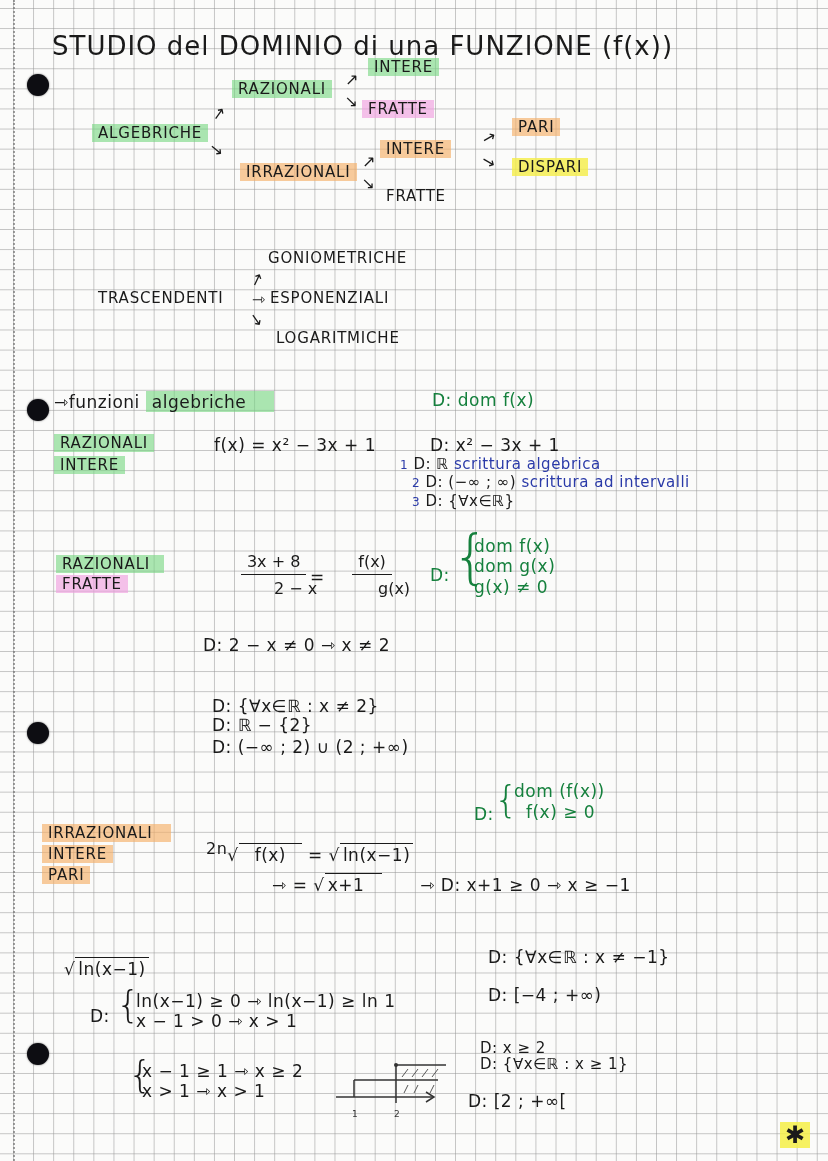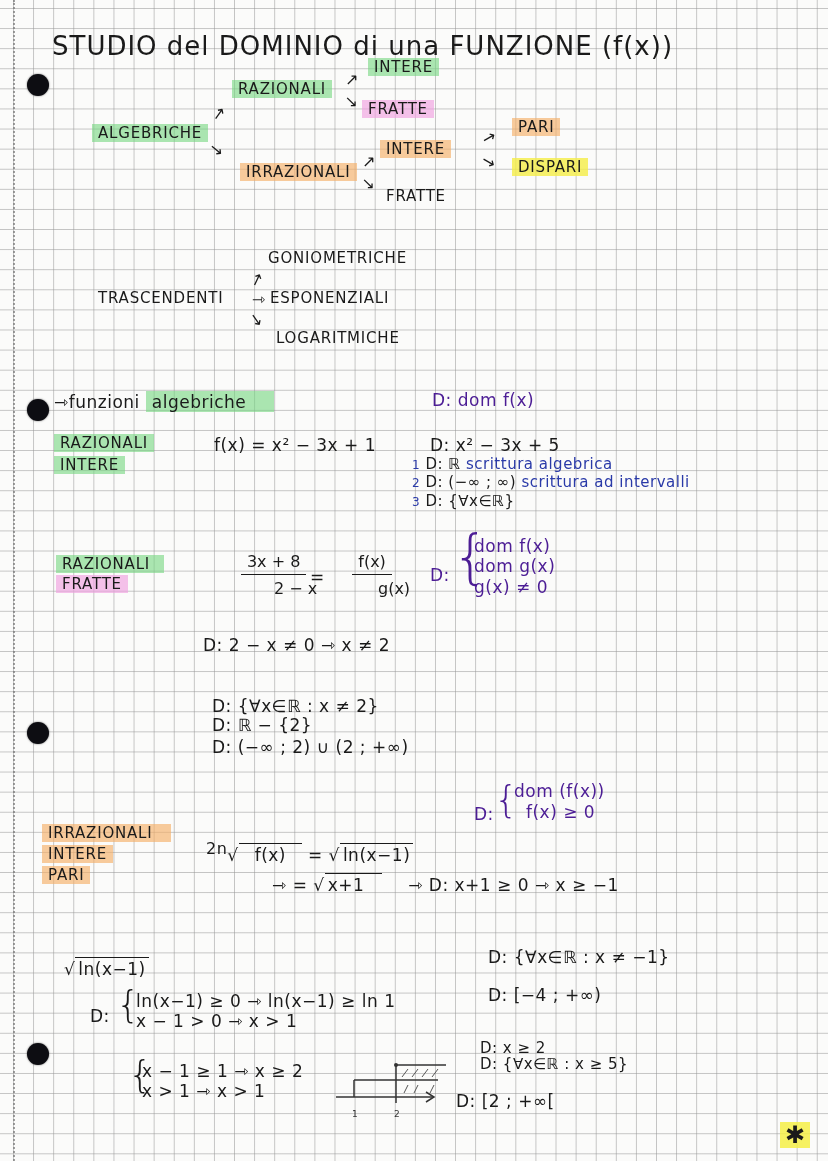--- a/index.html
+++ b/index.html
@@ -22,21 +22,21 @@
     position: absolute; width: 22px; height: 22px; border-radius: 50%;
     background: #0d0d12; box-shadow: 0 0 2px rgba(0,0,0,0.6);
   }
   .t { position: absolute; white-space: nowrap; font-size: 17px; letter-spacing: 0.5px; line-height: 1.1; }
   .caps { text-transform: uppercase; font-size: 15px; letter-spacing: 0.8px; text-align: right; }
   .hl { padding: 1px 6px 0 6px; }
   .green { background: rgba(120,215,130,0.62); }
   .pink { background: rgba(240,160,225,0.65); }
   .orange { background: rgba(245,175,105,0.65); }
   .yellow { background: rgba(245,238,70,0.8); }
-  .red { color: #4c1d95; }
+  .red { color: #15803d; }
   .blue { color: #2a3aa8; }
   .arrow { position: absolute; font-size: 16px; color: #1a1a1a; }
   .brace { position: absolute; font-size: 58px; line-height: 1; font-weight: 200; }
   .brace-sm { font-size: 38px; }
   .frac { position: absolute; display: flex; flex-direction: column; align-items: center; font-size: 16px; }
   .frac .num { padding: 0 6px 3px; border-bottom: 1.5px solid #1a1a1a; }
   .frac .den { padding-top: 4px; margin-left: 44px; }
   .sqrt { border-top: 1.5px solid #1a1a1a; padding: 1px 3px 0 3px; }
   .star { position: absolute; left: 780px; top: 1122px; width: 30px; height: 26px; background: rgba(245,238,70,0.85); font-size: 24px; text-align: center; line-height: 26px; }
   svg.graph { position: absolute; left: 330px; top: 1055px; }
@@ -82,22 +82,22 @@
 
 <div class="t" style="left:54px;top:393px">
   <span>⇾</span><span>funzioni</span>
   <span class="hl green" style="padding-right:28px">algebriche</span>
 </div>
 <div class="t red" style="left:432px;top:391px">D: dom f(x)</div>
 
 <div class="t caps hl green" style="left:54px;top:434px">RAZIONALI</div>
 <div class="t caps hl green" style="left:54px;top:456px">INTERE</div>
 <div class="t" style="left:214px;top:436px">f(x) = x² − 3x + 1</div>
-<div class="t" style="left:430px;top:436px">D: x² − 3x + 5</div>
-<div class="t" style="left:412px;top:456px;font-size:15px">
+<div class="t" style="left:430px;top:436px">D: x² − 3x + 1</div>
+<div class="t" style="left:400px;top:456px;font-size:15px">
   <span class="blue" style="font-size:12px">1</span>
   <span>D: ℝ</span>
   <span class="blue">scrittura algebrica</span>
 </div>
 <div class="t" style="left:412px;top:474px;font-size:15px">
   <span class="blue" style="font-size:12px">2</span>
   <span>D: (−∞ ; ∞)</span>
   <span class="blue">scrittura ad intervalli</span>
 </div>
 <div class="t" style="left:412px;top:493px;font-size:15px">
@@ -137,21 +137,21 @@
 <div class="t caps hl orange" style="left:42px;top:866px">pari</div>
 
 <div class="t" style="left:206px;top:840px">
   <sup style="font-size:16px">2n</sup>√<span class="sqrt" style="padding:1px 16px 0 16px">f(x)</span>
   <span>=</span>
   √<span class="sqrt">ln(x−1)</span>
 </div>
 <div class="t" style="left:272px;top:876px">
   <span>⇾ =</span>
   √<span class="sqrt" style="padding-right:18px">x+1</span>
-  <span style="margin-left:20px">⇾ D: x+1 ≥ 0 ⇾ x ≥ −1</span>
+  <span style="margin-left:32px">⇾ D: x+1 ≥ 0 ⇾ x ≥ −1</span>
 </div>
 
 <div class="t" style="left:488px;top:948px">D: {∀x∈ℝ : x ≠ −1}</div>
 <div class="t" style="left:488px;top:986px">D: [−4 ; +∞)</div>
 
 <div class="t" style="left:64px;top:960px">√<span class="sqrt">ln(x−1)</span></div>
 <div class="t" style="left:90px;top:1007px">D:</div>
 <div class="brace brace-sm" style="left:116px;top:985px">{</div>
 <div class="t" style="left:136px;top:992px">ln(x−1) ≥ 0 ⇾ ln(x−1) ≥ ln 1</div>
 <div class="t" style="left:136px;top:1012px">x − 1 &gt; 0 ⇾ x &gt; 1</div>
@@ -172,16 +172,16 @@
   <line x1="92" y1="22" x2="98" y2="14" stroke="#555"></line>
   <line x1="102" y1="22" x2="108" y2="14" stroke="#555"></line>
   <line x1="74" y1="38" x2="78" y2="30" stroke="#555"></line>
   <line x1="84" y1="38" x2="88" y2="30" stroke="#555"></line>
   <line x1="100" y1="38" x2="104" y2="30" stroke="#555"></line>
   <text x="22" y="62" font-size="9" font-family="DejaVu Sans, sans-serif" fill="#333">1</text>
   <text x="64" y="62" font-size="9" font-family="DejaVu Sans, sans-serif" fill="#333">2</text>
 </svg>
 
 <div class="t" style="left:480px;top:1040px;font-size:15px">D: x ≥ 2</div>
-<div class="t" style="left:480px;top:1056px;font-size:15px">D: {∀x∈ℝ : x ≥ 5}</div>
-<div class="t" style="left:456px;top:1092px">D: [2 ; +∞[</div>
+<div class="t" style="left:480px;top:1056px;font-size:15px">D: {∀x∈ℝ : x ≥ 1}</div>
+<div class="t" style="left:468px;top:1092px">D: [2 ; +∞[</div>
 
 <div class="star">✱</div>
 
 </body></html>

